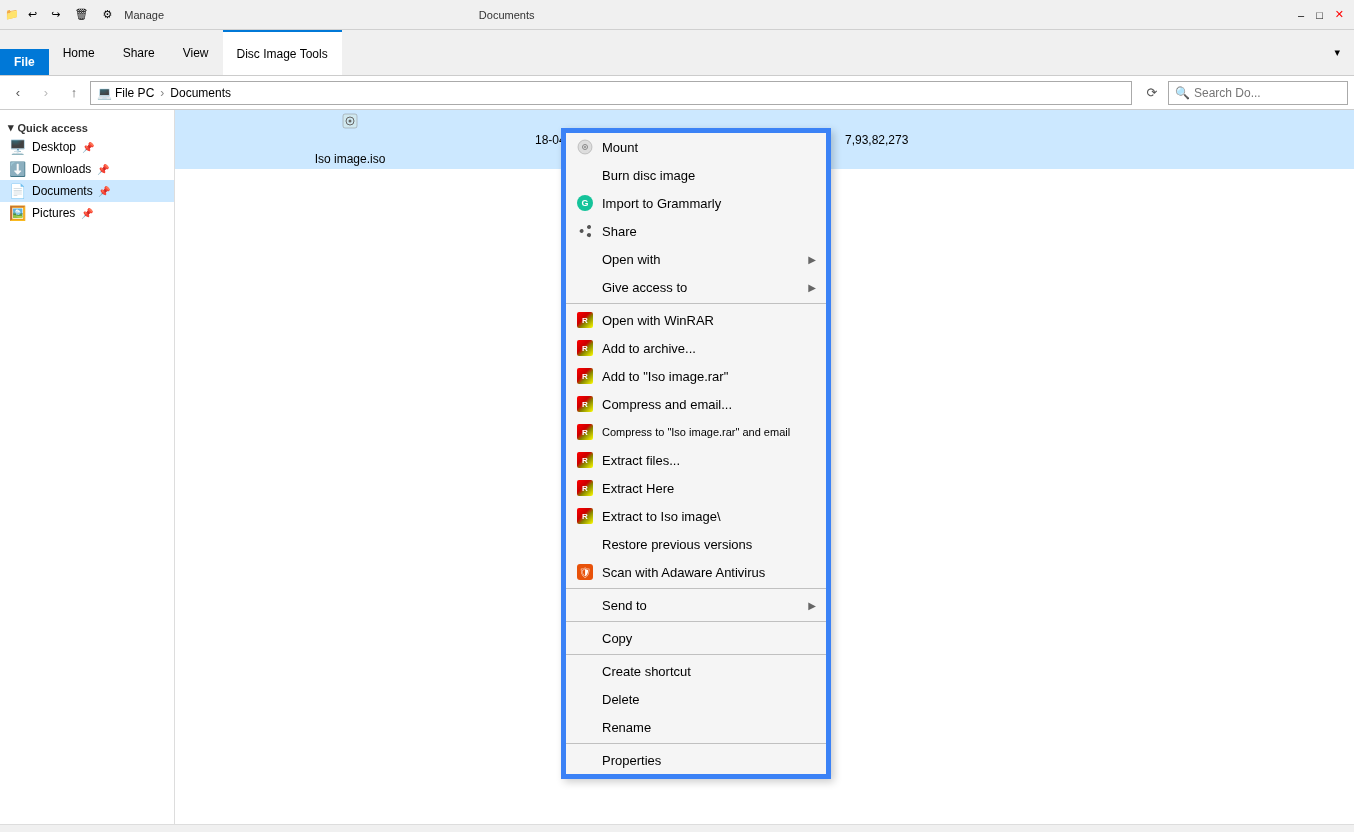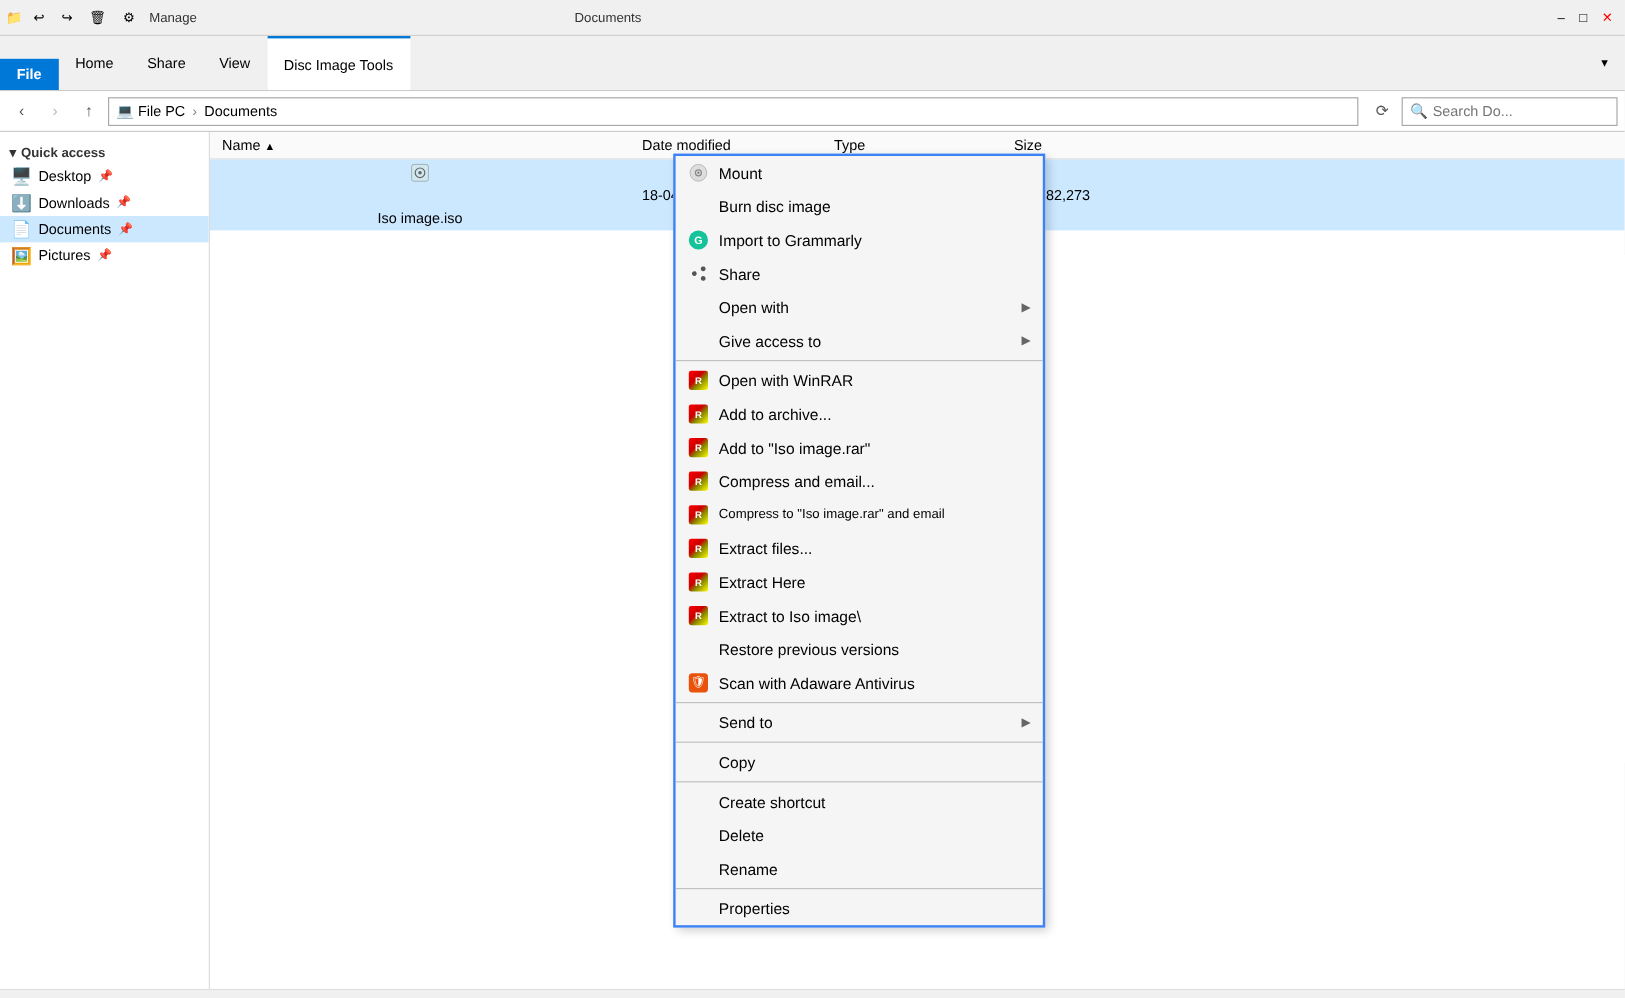--- a/index.html
+++ b/index.html
@@ -174,23 +174,23 @@
       padding: 0 10px;
       font-size: 11px;
       color: #555;
     }
 
     
     .context-menu {
       position: absolute;
       left: 561px;
       top: 128px;
-      width: 310px;
+      width: 270px;
       background: #f5f5f5;
-      border: 2px solid #3b82f6;
+      border: 5px solid #3b82f6;
       box-shadow: 3px 3px 8px rgba(0,0,0,0.2);
       z-index: 100;
       font-size: 13px;
     }
     .cm-item {
       display: flex;
       align-items: center;
       padding: 5px 10px;
       cursor: pointer;
       gap: 8px;
@@ -329,28 +329,20 @@
     </div>
     <div class="sidebar-item">
       <span class="si-icon">🖼️</span>
       <span>Pictures</span>
       <span class="pin-icon">📌</span>
     </div>
   </div>
 
   <div class="file-area">
 
-    <div class="file-list-header">
-      <div class="col-name">
-        Name <span style="font-size:9px;">▲</span>
-      </div>
-      <div class="col-date">Date modified</div>
-      <div class="col-type">Type</div>
-      <div class="col-size">Size</div>
-    </div>
 
     <div class="file-row selected">
       <div class="col-name" style="display:flex;align-items:center;gap:20px;flex-direction:column;">
         <span>
           <svg width="16" height="16" viewBox="0 0 16 16">
             <rect x="1" y="1" width="14" height="14" rx="2" fill="#d0e8f0" stroke="#888" stroke-width="0.5"></rect>
             <circle cx="8" cy="8" r="4" fill="none" stroke="#666" stroke-width="1"></circle>
             <circle cx="8" cy="8" r="1.5" fill="#666"></circle>
           </svg>
         </span>

